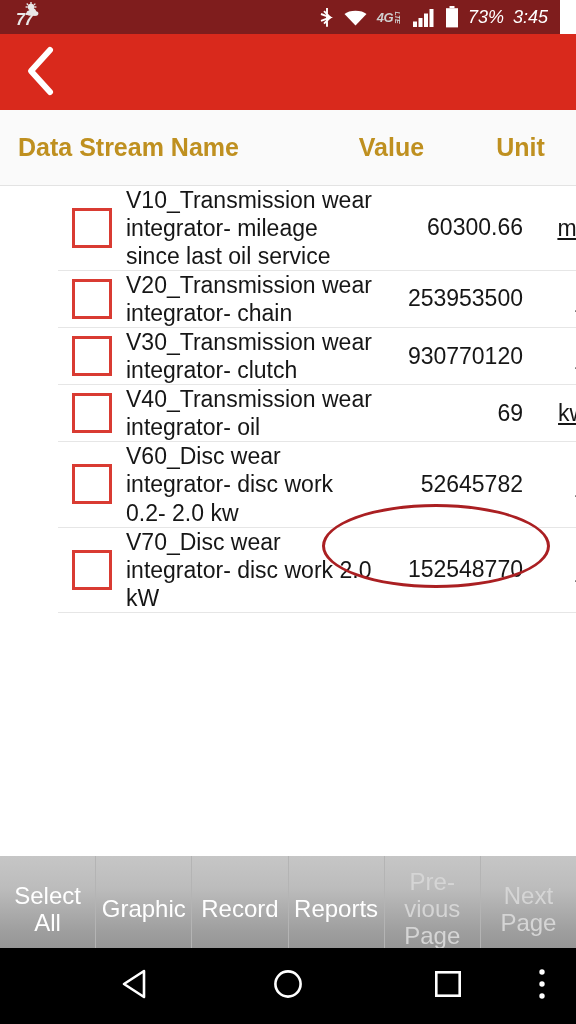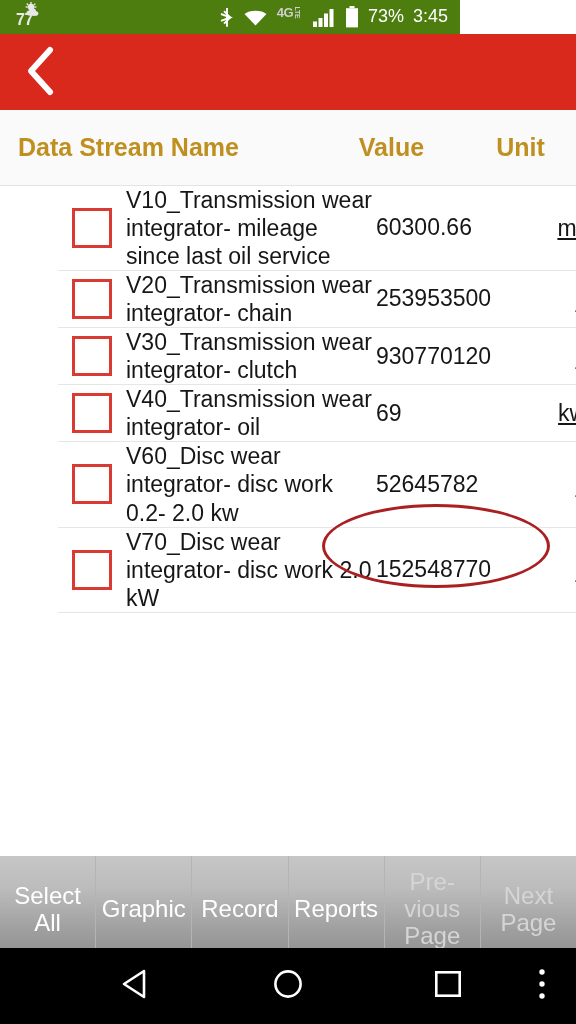--- a/index.html
+++ b/index.html
@@ -6,35 +6,35 @@
   html, body {
     width: 576px; height: 1024px;
     background: #ffffff;
     font-family: "Liberation Sans", sans-serif;
     overflow: hidden;
   }
   #screen { position: relative; width: 576px; height: 1024px; background:#fff; }
 
   
   .statusbar {
-    position:absolute; top:0; left:0; width:460px; height:34px;
-    background:#4d7c0f; color:#ffffff;
-    display:flex; align-items:center;
+    position:absolute; top:0; left:0; width:560px; height:34px;
+    background:#7f1d1d; color:#ffffff;
+    display:flex; align-items:center;font-style:italic;
   }
   .sb-left { display:flex; align-items:flex-end; padding-left:9px; }
   .weather-wrap { position:relative; width:46px; height:32px; }
   .weather-icon { position:absolute; left:13px; top:1px; }
   .weather-temp {
     position:absolute; left:7px; top:11px;
     font-size:16px; font-weight:bold; letter-spacing:-0.5px;
     color:#e8e8e8; line-height:1;
   }
   .weather-temp sup { font-size:8px; vertical-align:super; }
   .sb-spacer { flex:1; }
-  .sb-right { display:flex; gap:9px; padding-right:12px; }
+  .sb-right { display:flex; align-items:center; gap:9px; padding-right:12px; }
   .sb-ico { display:flex; align-items:center; }
   .net-label {
     font-size:13px; font-weight:bold; color:#cfcfcf; line-height:1;
     display:flex; align-items:flex-start; letter-spacing:-0.5px;
   }
   .net-label .lte {
     font-size:7px; letter-spacing:-0.3px; transform:rotate(90deg);
     transform-origin:center; display:inline-block; margin-left:-1px; margin-top:3px;
   }
   .sb-text { font-size:18px; color:#ffffff; letter-spacing:0px; }
@@ -78,21 +78,21 @@
     justify-content:center;
   }
   .checkbox {
     width:40px; height:40px; border:3px solid #d93b32; background:#fff;
   }
   .name-cell {
     width:250px; min-width:250px; font-size:23px; color:#161616;
     line-height:1.22; padding-right:4px;
   }
   .value-cell {
-    width:147px; min-width:147px; text-align:left;
+    width:147px; min-width:147px; text-align:right;
     font-size:23px; color:#161616; line-height:1.28; word-break:break-all;
   }
   .unit-cell {
     width:111px; min-width:111px; text-align:center;
     font-size:23px; color:#161616;text-decoration:underline;
   }
 
   
   .ellipse-annot {
     position:absolute; left:322px; top:504px;

